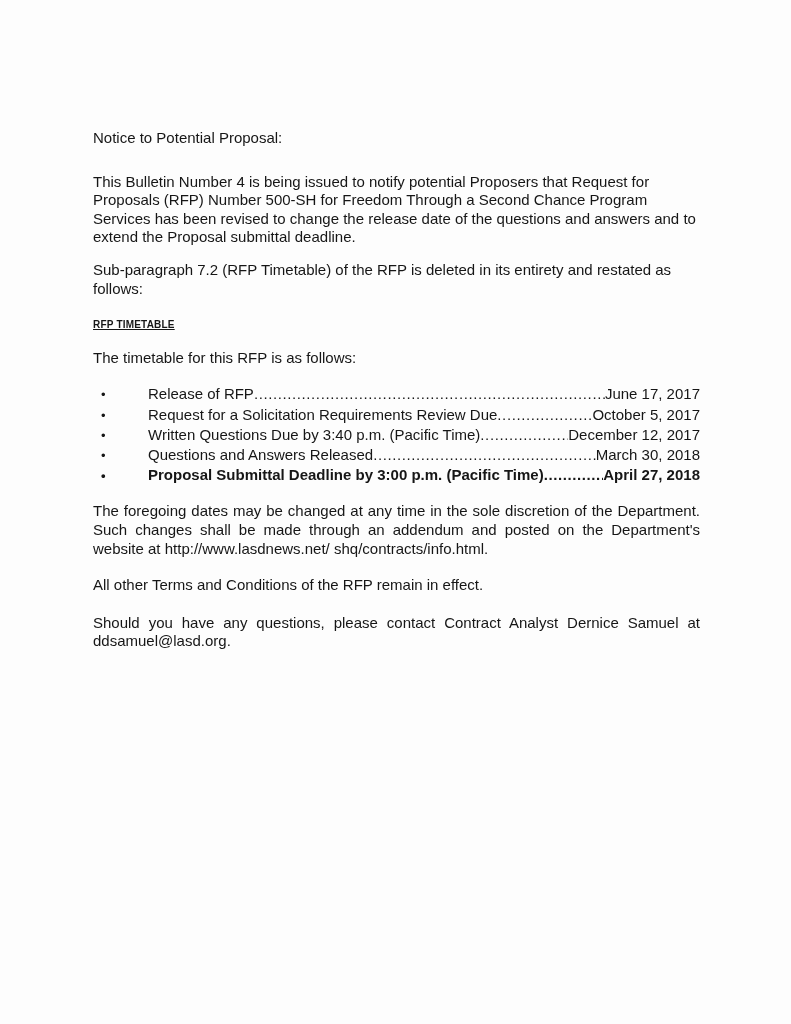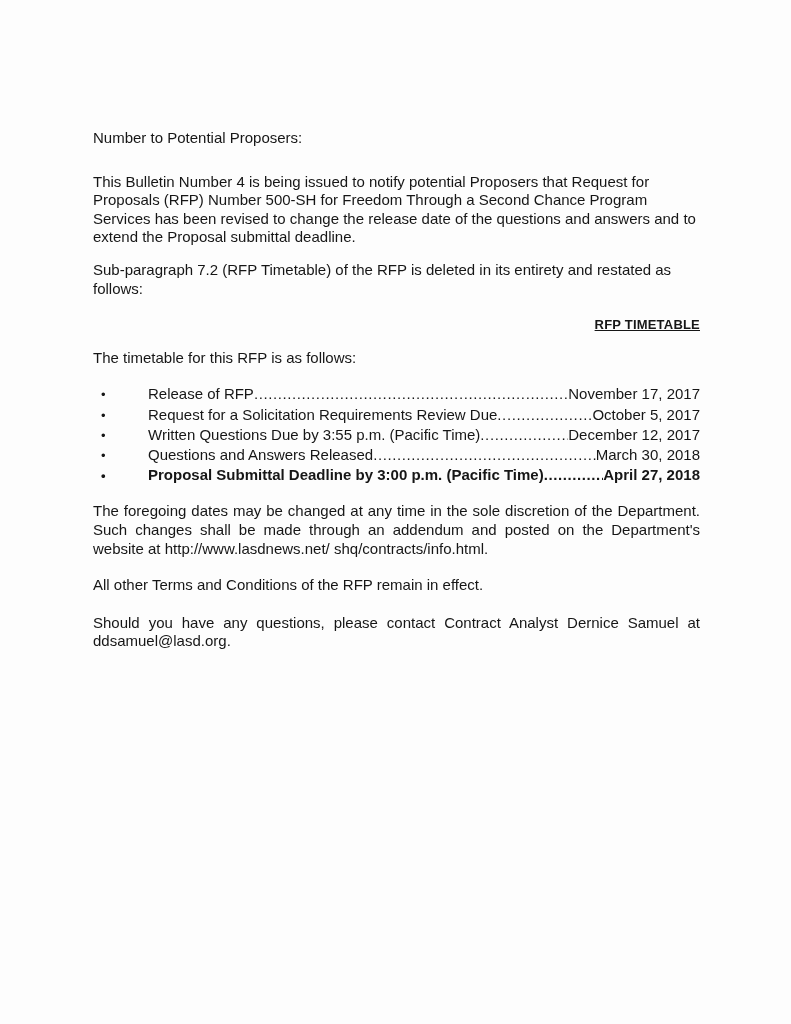--- a/index.html
+++ b/index.html
@@ -23,25 +23,24 @@
     margin-top: 17px;
     text-align: center;
     font-weight: bold;
     line-height: 21px;
     letter-spacing: 0.1px;
   }
   .para-intro { margin-top: 25px; }
   .para-sub { margin-top: 14px; }
   .section-heading {
     margin-top: 18px;
-    font-size: 13px;
+    font-size: 10px;
     font-weight: bold;
     text-decoration: underline;
     letter-spacing: 0.2px;
-    text-align: right;
   }
   .timetable-intro { margin-top: 14px; }
   .timetable { margin-top: 17px; }
   .tt-row {
     display: flex;
     align-items: baseline;
     line-height: 19.2px;
   }
   .tt-row.bold { font-weight: bold; }
   .tt-bullet {
@@ -60,47 +59,47 @@
   .para-foregoing { margin-top: 17px; text-align: justify; }
   .para-terms { margin-top: 18px; }
   .para-contact { margin-top: 19px; text-align: justify; }
 </style>
 </head>
 <body>
 
 <div class="page" style="background: rgb(253, 253, 253); color: rgb(22, 22, 22);">
 
 
-  <p class="salutation">Number to Potential Proposers:</p>
+  <p class="salutation">Notice to Potential Proposal:</p>
 
 
   <p class="para-intro">This Bulletin Number 4 is being issued to notify potential Proposers that Request for Proposals (RFP) Number 500-SH for Freedom Through a Second Chance Program Services has been revised to change the release date of the questions and answers and to extend the Proposal submittal deadline.</p>
 
   <p class="para-sub">Sub-paragraph 7.2 (RFP Timetable) of the RFP is deleted in its entirety and restated as follows:</p>
 
   <p class="section-heading">RFP TIMETABLE</p>
 
   <p class="timetable-intro">The timetable for this RFP is as follows:</p>
 
   <div class="timetable">
       <div class="tt-row">
         <span class="tt-bullet">•</span>
         <span class="tt-label">Release of RFP</span>
         <span class="tt-dots">................................................................................................................................................................</span>
-        <span class="tt-date">November 17, 2017</span>
+        <span class="tt-date">June 17, 2017</span>
       </div>
       <div class="tt-row">
         <span class="tt-bullet">•</span>
         <span class="tt-label">Request for a Solicitation Requirements Review Due</span>
         <span class="tt-dots">................................................................................................................................................................</span>
         <span class="tt-date">October 5, 2017</span>
       </div>
       <div class="tt-row">
         <span class="tt-bullet">•</span>
-        <span class="tt-label">Written Questions Due by 3:55 p.m. (Pacific Time)</span>
+        <span class="tt-label">Written Questions Due by 3:40 p.m. (Pacific Time)</span>
         <span class="tt-dots">................................................................................................................................................................</span>
         <span class="tt-date">December 12, 2017</span>
       </div>
       <div class="tt-row">
         <span class="tt-bullet">•</span>
         <span class="tt-label">Questions and Answers Released</span>
         <span class="tt-dots">................................................................................................................................................................</span>
         <span class="tt-date">March 30, 2018</span>
       </div>
       <div class="tt-row bold">

